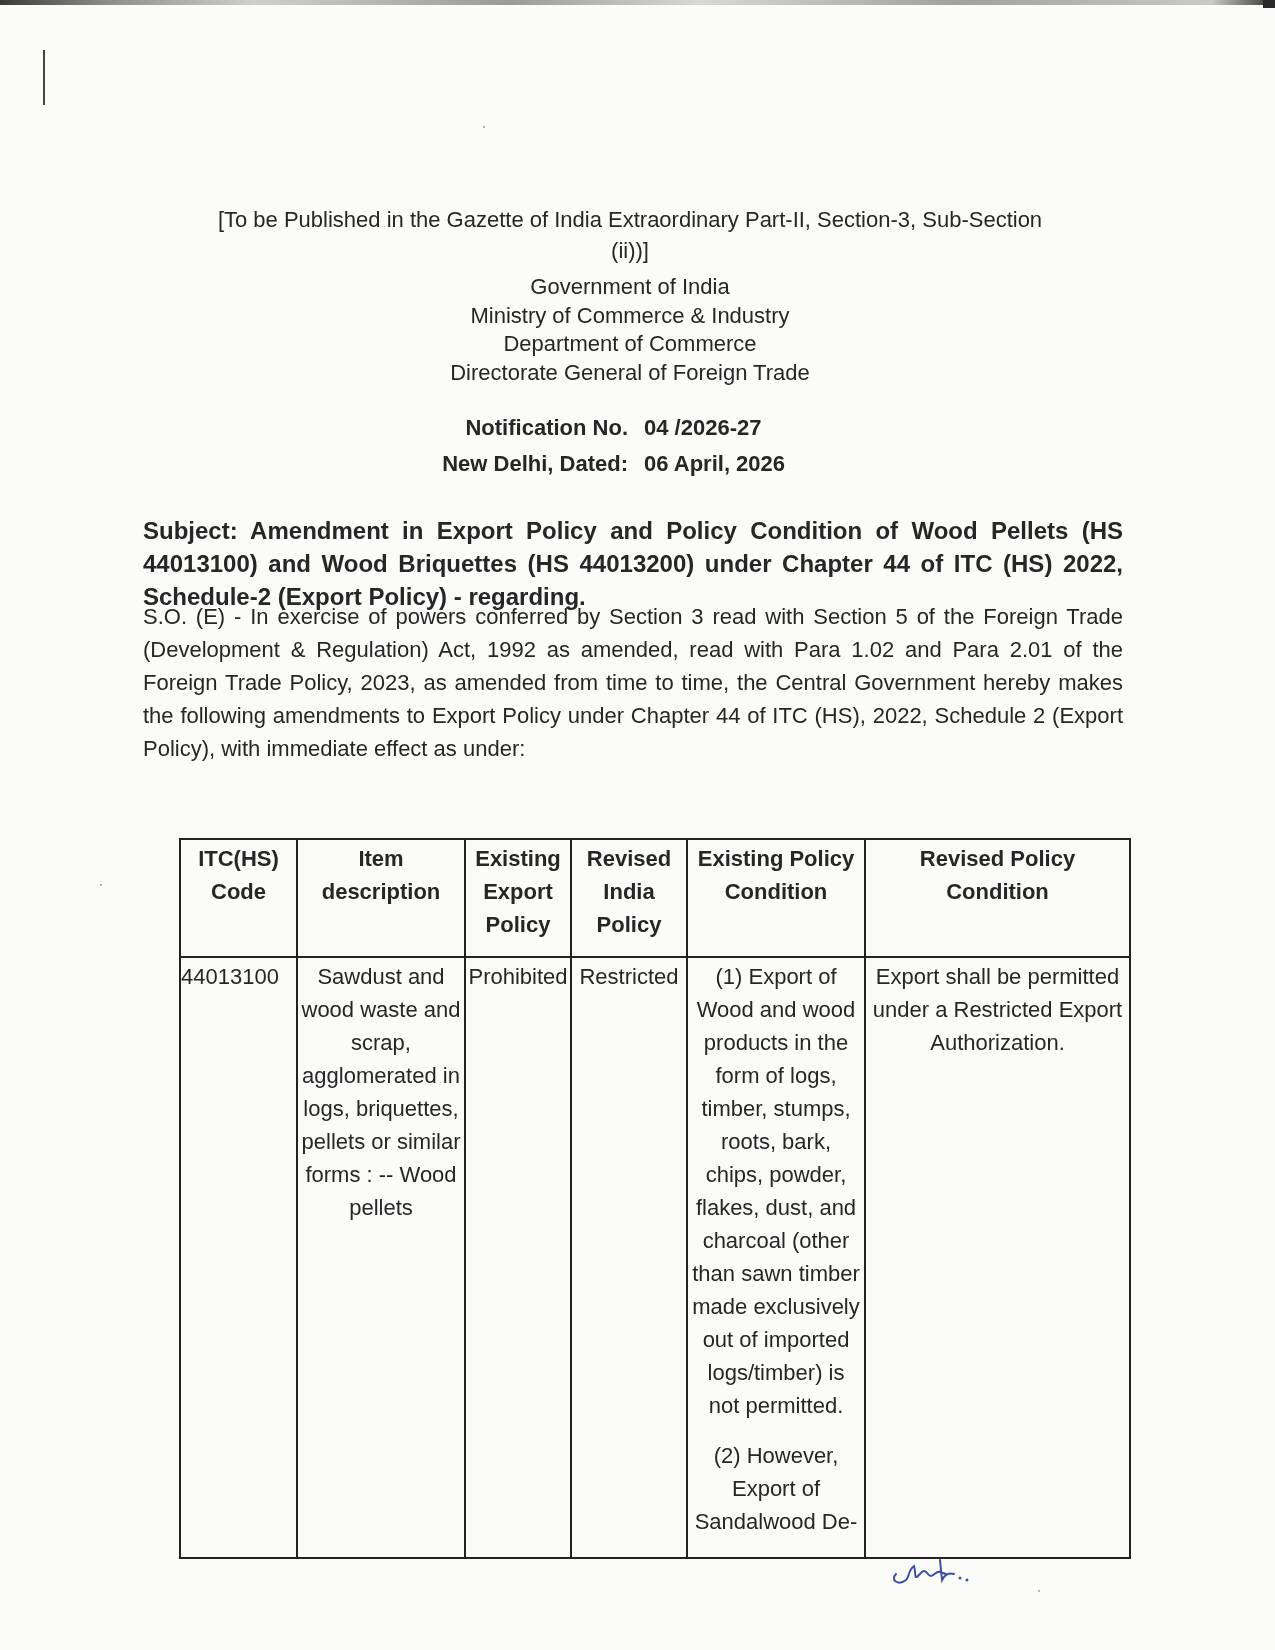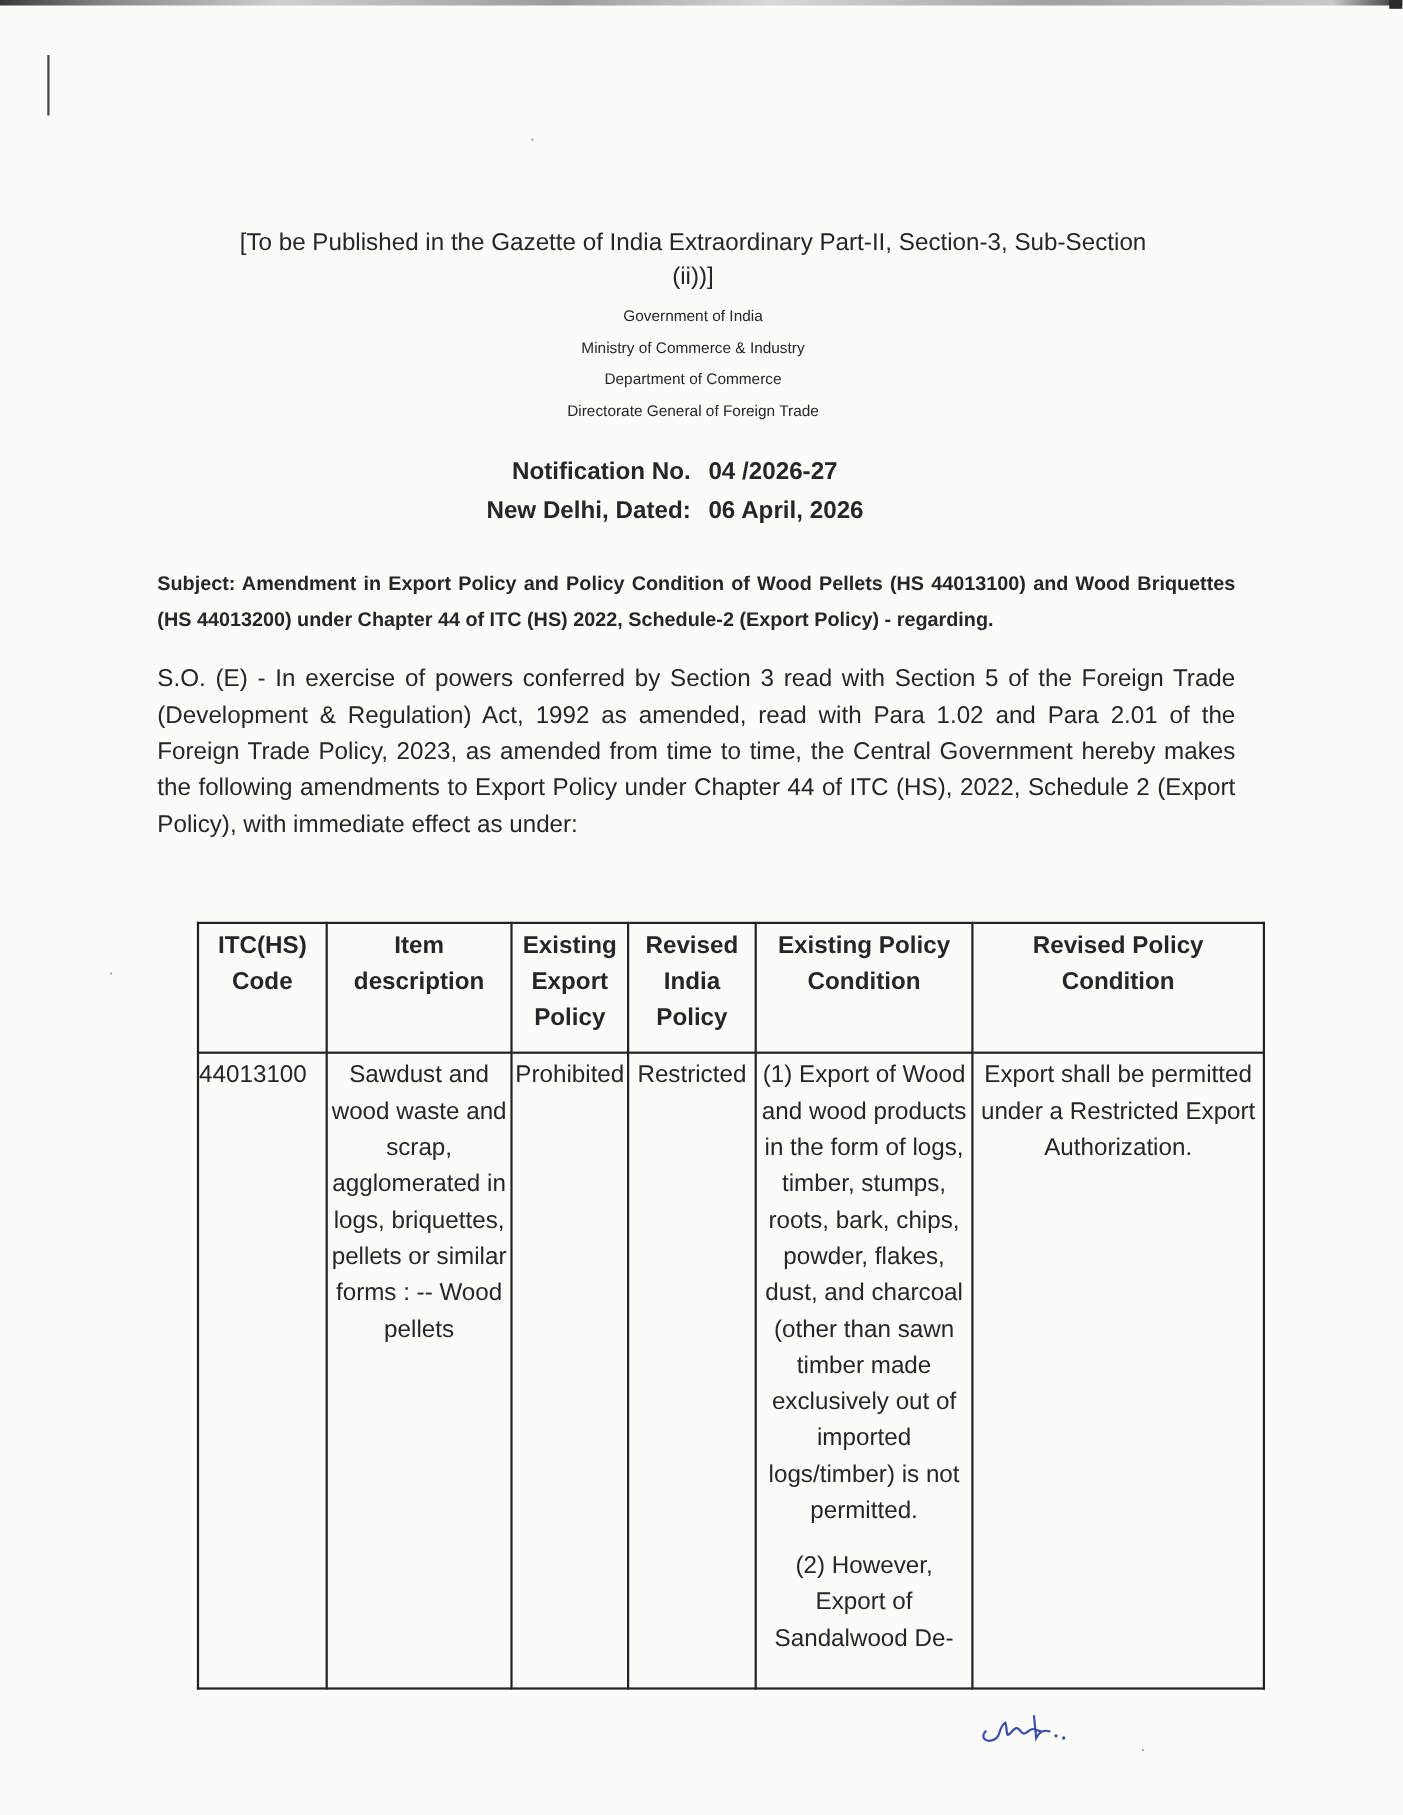--- a/index.html
+++ b/index.html
@@ -7,38 +7,38 @@
     body { position: relative; font-family: "Liberation Sans", sans-serif; color: #262626; }
     .scan-top { position: absolute; left: 0; top: 0; width: 1275px; height: 5px;
       background: linear-gradient(90deg, #3a3a3a 0%, #8a8a8a 8%, #cfcfcf 20%, #9a9a9a 40%, #d8d8d8 55%, #a0a0a0 75%, #c9c9c9 95%, #303030 100%); }
     .scan-right { position: absolute; right: 0; top: 0; width: 12px; height: 8px; background: #2a2a2a; }
     .margin-mark { position: absolute; left: 43px; top: 50px; width: 2px; height: 55px; background: #444; }
     .dot { position: absolute; width: 2px; height: 2px; background: #999; border-radius: 1px; }
 
     .gazette { position: absolute; left: 140px; width: 980px; top: 204px; text-align: center;
       font-size: 22px; line-height: 31px; }
     .org { position: absolute; left: 340px; width: 580px; top: 273px; text-align: center;
-      font-size: 14px; line-height: 28.5px; }
+      font-size: 22px; line-height: 28.5px; }
     .notif { position: absolute; left: 420px; top: 410px; font-weight: bold; font-size: 22px; line-height: 36px; }
     .notif .row { display: flex; }
     .notif .lbl { width: 224px; text-align: right; padding-right: 16px; }
     .notif .val { text-align: left; }
 
     .subject { position: absolute; left: 143px; width: 980px; top: 514px; font-weight: bold;
-      font-size: 18px; line-height: 33px; text-align: justify; }
+      font-size: 24px; line-height: 33px; text-align: justify; }
     .para { position: absolute; left: 143px; width: 980px; top: 600px; font-size: 22px;
       line-height: 33px; text-align: justify; }
 
     table.policy { position: absolute; left: 139px; top: 838px; border-collapse: collapse;
       font-size: 22px; line-height: 33px; margin-left: 40px; }
     table.policy td, table.policy th { border: 2px solid #222; vertical-align: top; text-align: center; }
     table.policy th { font-weight: bold; padding: 2px 4px 10px; height: 118px; }
     table.policy td { padding: 2px 2px; }
     .c1 { width: 117px; } .c2 { width: 168px; } .c3 { width: 106px; } .c4 { width: 116px; }
-    .c5 { width: 197px; } .c6 { width: 265px; }
+    .c5 { width: 178px; } .c6 { width: 265px; }
     td.code { text-align: left !important; padding-left: 0 !important; }
     .body-row td { height: 578px; }
     .cond p { margin-bottom: 17px; }
 
     .signature { position: absolute; left: 888px; top: 1550px; width: 110px; height: 40px; }
   </style>
 </head>
 <body>
 
 <div class="scan-top"></div>

